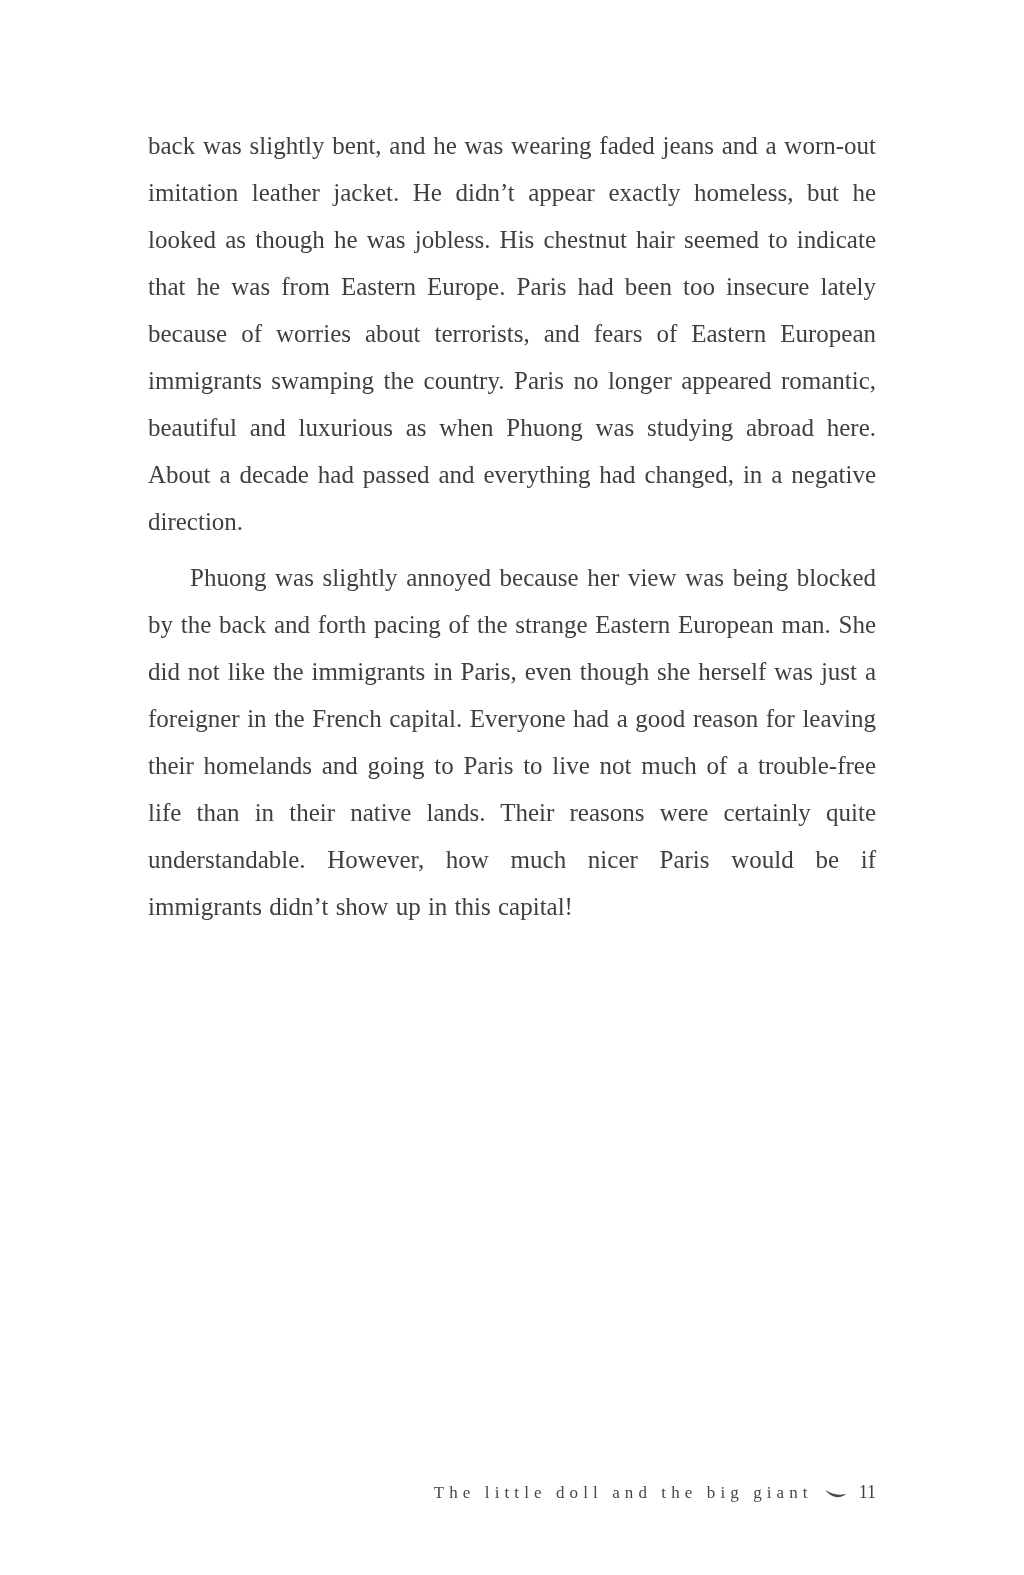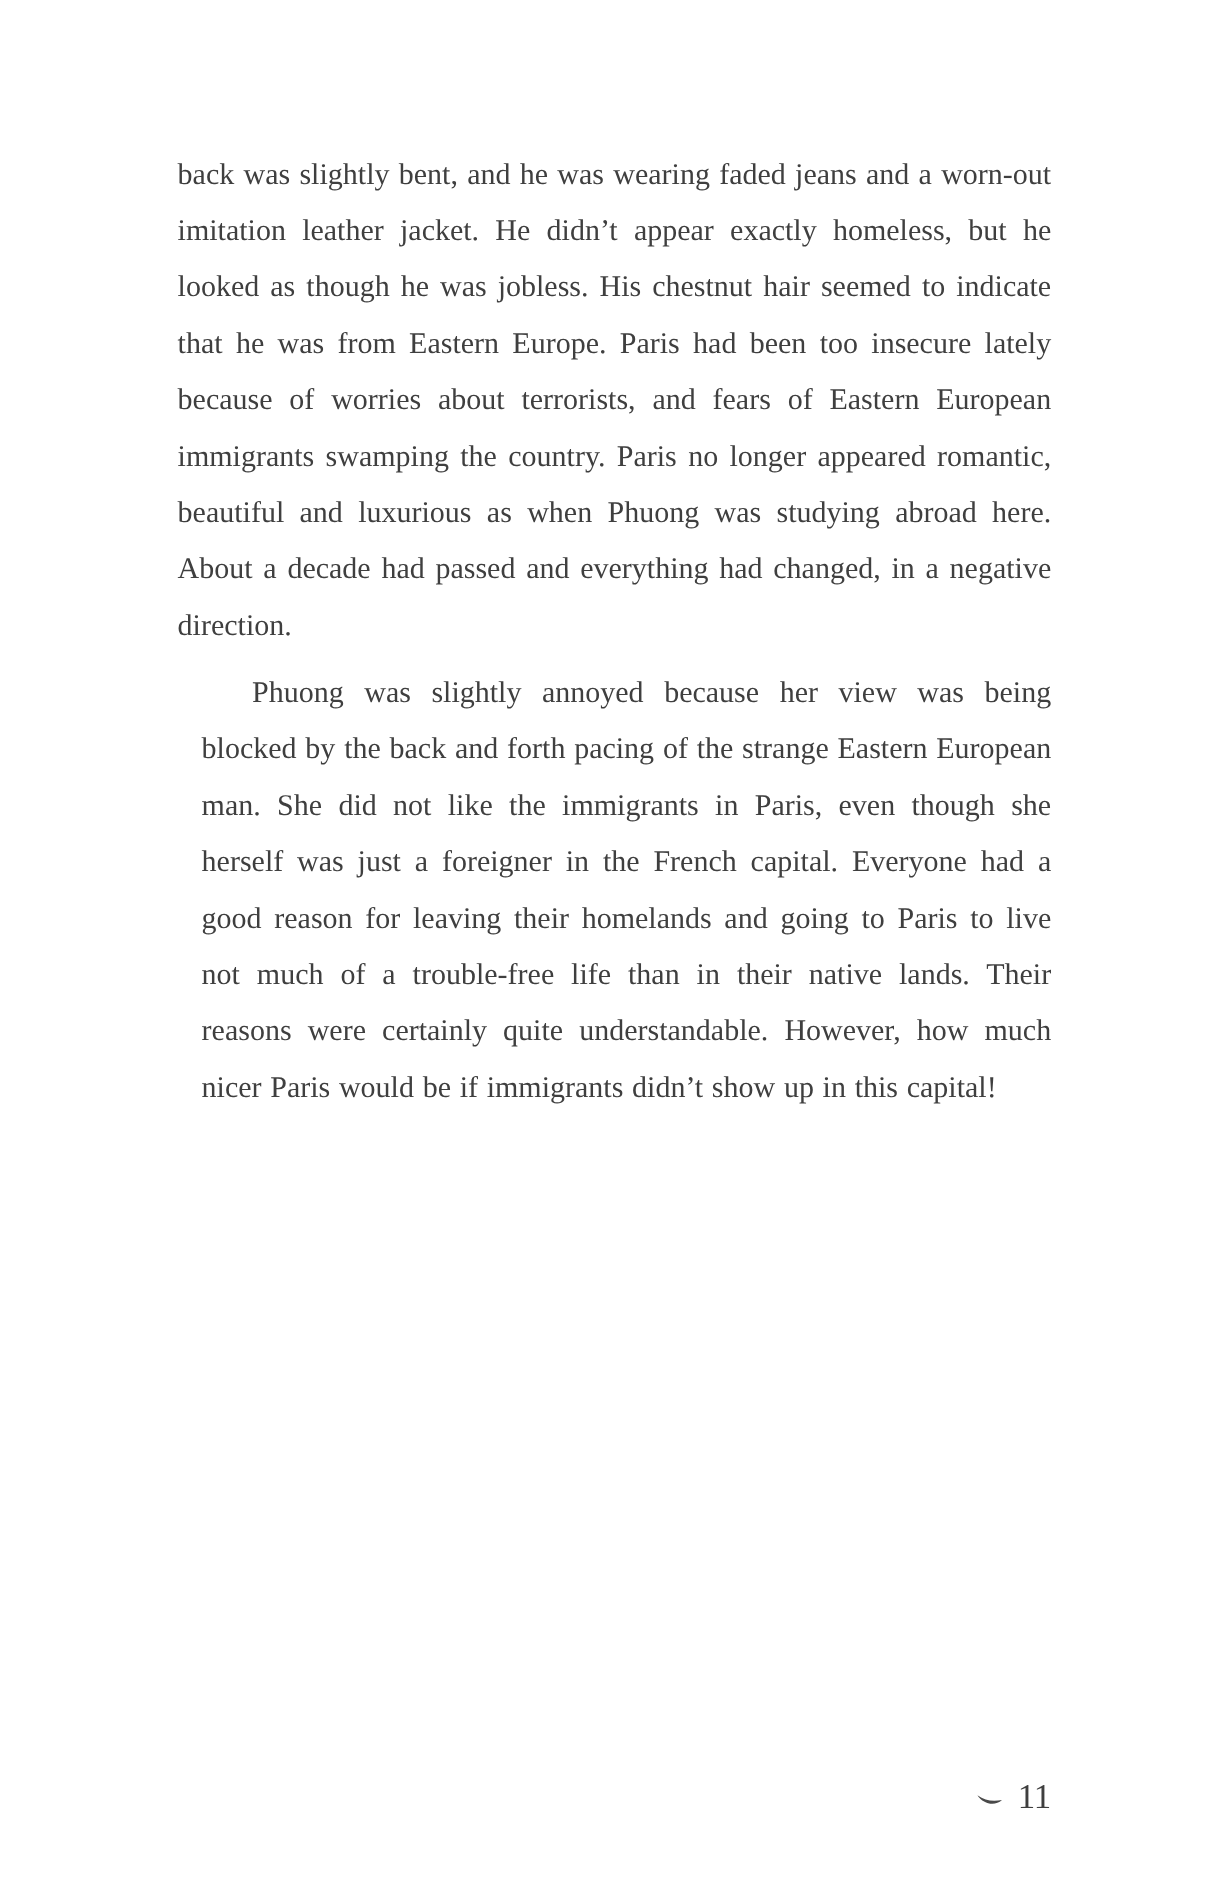--- a/index.html
+++ b/index.html
@@ -29,21 +29,20 @@
   p.para {
     margin: 0 0 9px 0;
     font-size: 25px;
     line-height: 47px;
     text-align: justify;
     color: #3f3f3f;
     word-spacing: 1px;
   }
   p.para.indent {
     text-indent: 42px;
-    margin-left: 20px;
   }
   .footer {
     position: absolute;
     left: 148px;
     width: 728px;
     top: 1482px;
     display: flex;
     justify-content: flex-end;
     align-items: baseline;
     gap: 12px;
@@ -55,35 +54,36 @@
     white-space: nowrap;
   }
   .footer-ornament {
     display: inline-block;
     width: 22px;
     height: 14px;
     align-self: center;
     margin-top: 4px;
   }
   .page-number {
-    font-size: 29px;
+    font-size: 18px;
     color: #3f3f3f;
   }
 </style>
 </head>
 <body>
 
 <div class="page">
 
   <div class="text-block">
     <p class="para">back was slightly bent, and he was wearing faded jeans and a worn-out imitation leather jacket. He didn’t appear exactly homeless, but he looked as though he was jobless. His chestnut hair seemed to indicate that he was from Eastern Europe. Paris had been too insecure lately because of worries about terrorists, and fears of Eastern European immigrants swamping the country. Paris no longer appeared romantic, beautiful and luxurious as when Phuong was studying abroad here. About a decade had passed and everything had changed, in a negative direction.</p>
     <p class="para indent">Phuong was slightly annoyed because her view was being blocked by the back and forth pacing of the strange Eastern European man. She did not like the immigrants in Paris, even though she herself was just a foreigner in the French capital. Everyone had a good reason for leaving their homelands and going to Paris to live not much of a trouble-free life than in their native lands. Their reasons were certainly quite understandable. However, how much nicer Paris would be if immigrants didn’t show up in this capital!</p>
   </div>
 
   <div class="footer">
+    <span class="footer-title">The little doll and the big giant</span>
     <span class="footer-ornament">
       <svg width="22" height="14" viewBox="0 0 22 14" xmlns="http://www.w3.org/2000/svg">
         <path d="M0.5,2 C7,6.5 13,7.5 21,6 C15,11.5 5.5,9.5 0.5,2 Z" fill="#4a4a4a"></path>
       </svg>
     </span>
     <span class="page-number">11</span>
   </div>
 
 </div>
 

